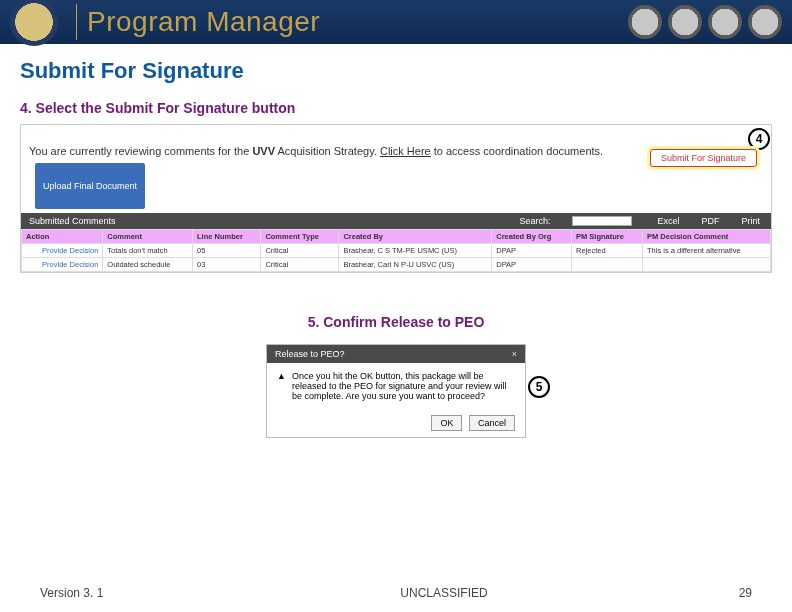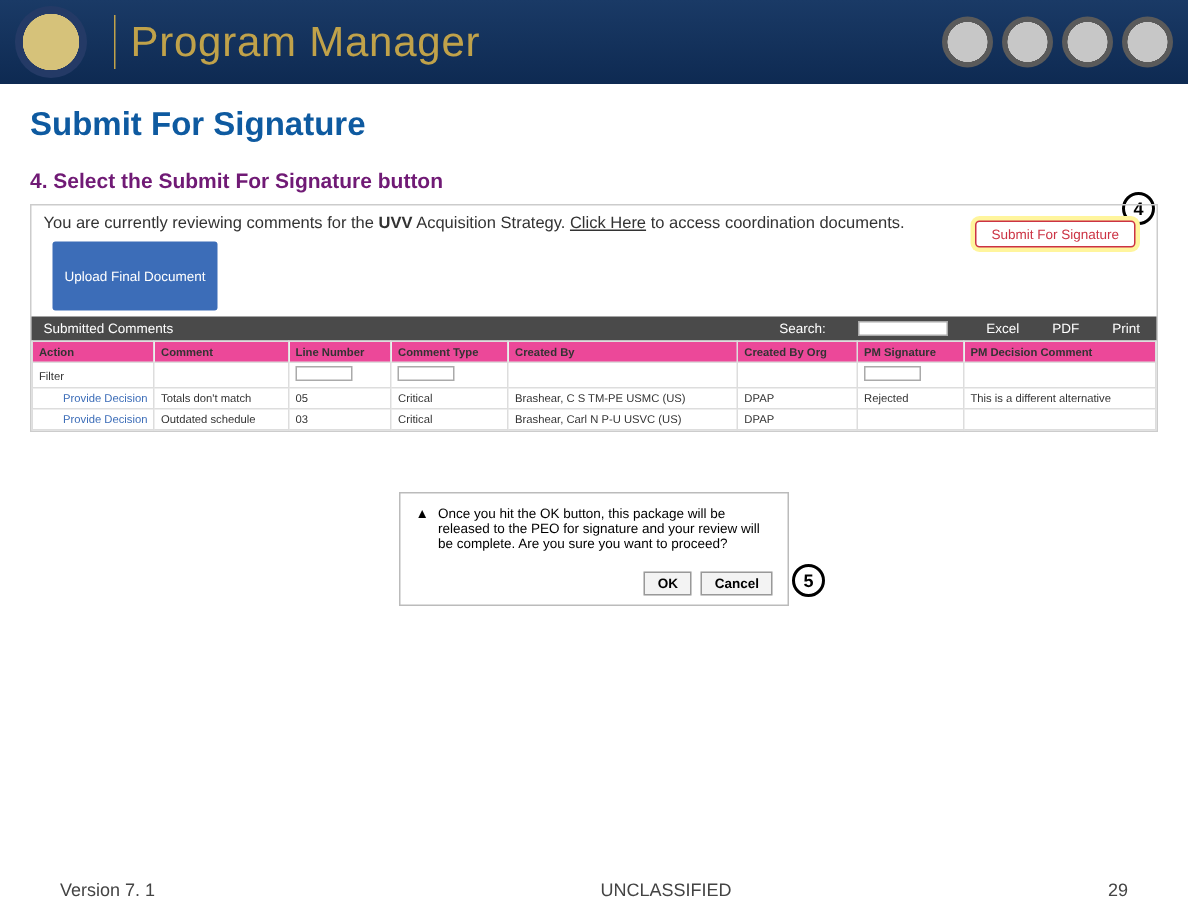--- a/index.html
+++ b/index.html
@@ -1,54 +1,54 @@
 <!DOCTYPE html>
 <html><head>
 <meta charset="utf-8">
 <style>
   * { box-sizing: border-box; margin: 0; padding: 0; }
   body { width: 792px; height: 612px; font-family: "Segoe UI", Arial, sans-serif; background: #fff; position: relative; overflow: hidden; }
 
   
-  .banner { width: 100%; height: 56px; background: linear-gradient(#1a3a66,#0e2a52); display: flex; align-items: center; padding: 0 10px; }
+  .banner { width: 100%; height: 44px; background: linear-gradient(#1a3a66,#0e2a52); display: flex; align-items: center; padding: 0 10px; }
   .seal-left { width: 48px; height: 48px; border-radius: 50%; background: radial-gradient(circle,#d6c27a 0 55%,#243a66 56% 100%); margin-right: 8px; }
   .title-divider { width: 1px; height: 36px; background: #c0a24a; margin: 0 10px; }
   .app-title { color: #c0a24a; font-size: 28px; font-weight: 300; letter-spacing: .5px; }
   .seal-right-group { margin-left: auto; display: flex; gap: 6px; }
   .seal-sm { width: 34px; height: 34px; border-radius: 50%; background: radial-gradient(circle,#c7c7c7 0 55%,#5a5a5a 56% 100%); }
 
   .page { padding: 14px 20px 0 20px; }
   .page-title { color: #0e5aa0; font-size: 22px; font-weight: 700; margin-bottom: 16px; }
   .step-head { color: #701a75; font-size: 14px; font-weight: 700; margin-bottom: 8px; }
   .step5-wrap { text-align: center; margin-top: 40px; }
 
   
   .badge { position: absolute; width: 22px; height: 22px; border-radius: 50%; background: #fff; border: 2px solid #000; display: flex; align-items: center; justify-content: center; font-weight: 700; font-size: 12px; }
 
   
   .shot4 { width: 752px; border: 1px solid #ccc; margin: 0 auto; font-size: 9px; color: #333; filter: blur(.15px); }
-  .shot4 .line1 { padding: 6px 8px; font-size: 11px; }
+  .shot4 .line1 { padding: 6px 8px; font-size: 11px; margin-top: 14px; }
   .shot4 .line1 b { font-weight: 700; }
   .blue-btn { display: inline-block; background: #3c6db8; color: #fff; padding: 18px 8px; font-size: 9px; border-radius: 2px; margin-left: 6px; }
   .submit-btn { display: inline-block; float: right; margin: 4px 6px; padding: 3px 10px; font-size: 9px; border-radius: 3px; background: #fff; border: 1px solid #c34; color: #c34; box-shadow: 0 0 0 3px #fff59d; }
   .tabbar { clear: both; background: #4a4a4a; color: #fff; padding: 3px 8px; font-size: 9px; display:flex; align-items:center;gap:16px; }
   .tabbar .spacer { flex:1; }
   .tbl { width: 100%; border-collapse: collapse; font-size: 7.5px; }
   .tbl th, .tbl td { border: 1px solid #ddd; padding: 2px 4px; text-align: left; white-space: nowrap; overflow: hidden; }
-  .tbl th { background: #ec4899; }
+  .tbl th { background: #f0abfc; }
   .tbl td.link { color: #3c6db8; text-align: right; }
   .mini-sel { width: 38px; height: 10px; border:1px solid #aaa; display:inline-block; background:#fff; }
 
   
   .shot5 { width: 260px; border: 1px solid #bbb; margin: 6px auto 0; font-size: 9px; text-align: left; }
   .shot5 .hd { background: #4a4a4a; color: #fff; padding: 4px 8px; display:flex; align-items:center; }
   .shot5 .hd .x { margin-left:auto; color:#ddd; }
   .shot5 .body { padding: 8px 10px; display:flex; gap:6px; }
   .shot5 .body .warn { font-weight:700; }
-  .shot5 .btns { text-align: right; padding: 6px 10px; font-weight: bold; }
+  .shot5 .btns { text-align: right; padding: 6px 10px; }
   .shot5 .btns span { display:inline-block; border:1px solid #999; background:#f3f3f3; padding:2px 8px; margin-left:4px; font-size:9px; }
 
   
   .footer { position: absolute; bottom: 12px; left: 0; width: 100%; display: flex; justify-content: space-between; padding: 0 40px; font-size: 12px; color: #444; }
   .footer .mid { position:absolute; left:50%; transform:translateX(-50%);margin-left:48px; }
 </style>
 </head>
 <body>
 
 <div class="banner">
@@ -92,30 +92,20 @@
         <th>Action</th>
         <th>Comment</th>
         <th>Line Number</th>
         <th>Comment Type</th>
         <th>Created By</th>
         <th>Created By Org</th>
         <th>PM Signature</th>
         <th>PM Decision Comment</th>
       </tr>
       <tr>
-        <td>Filter</td>
-        <td></td>
-        <td><span class="mini-sel"></span></td>
-        <td><span class="mini-sel"></span></td>
-        <td></td>
-            <td></td>
-        <td><span class="mini-sel"></span></td>
-        <td></td>
-      </tr>
-      <tr>
         <td class="link">Provide Decision</td>
         <td>Totals don't match</td>
         <td>05</td>
         <td>Critical</td>
         <td>Brashear, C S TM-PE USMC (US)</td>
         <td>DPAP</td>
         <td>Rejected</td>
         <td>This is a different alternative</td>
       </tr>
       <tr>
@@ -126,31 +116,36 @@
         <td>Brashear, Carl N P-U USVC (US)</td>
         <td>DPAP</td>
         <td></td>
         <td></td>
       </tr>
     </tbody>
       </table>
   </div>
 
   <div class="step5-wrap">
+    <div class="step-head" style="display:inline-block;">5.  Confirm Release to PEO</div>
     <div class="badge" style="top:376px; left:528px;">5</div>
     <div class="shot5">
+      <div class="hd">
+        <span>Release to PEO?</span>
+        <span class="x">×</span>
+      </div>
       <div class="body">
         <span class="warn">▲</span>
         <span>Once you hit the OK button, this package will be released to the PEO for signature and your review will be complete. Are you sure you want to proceed?</span>
       </div>
       <div class="btns">
         <span>OK</span>
         <span>Cancel</span>
       </div>
     </div>
   </div>
 </div>
 
 <div class="footer">
-  <span>Version 7. 1</span>
+  <span>Version 3. 1</span>
   <span class="mid">UNCLASSIFIED</span>
   <span>29</span>
 </div>
 
 </body></html>

